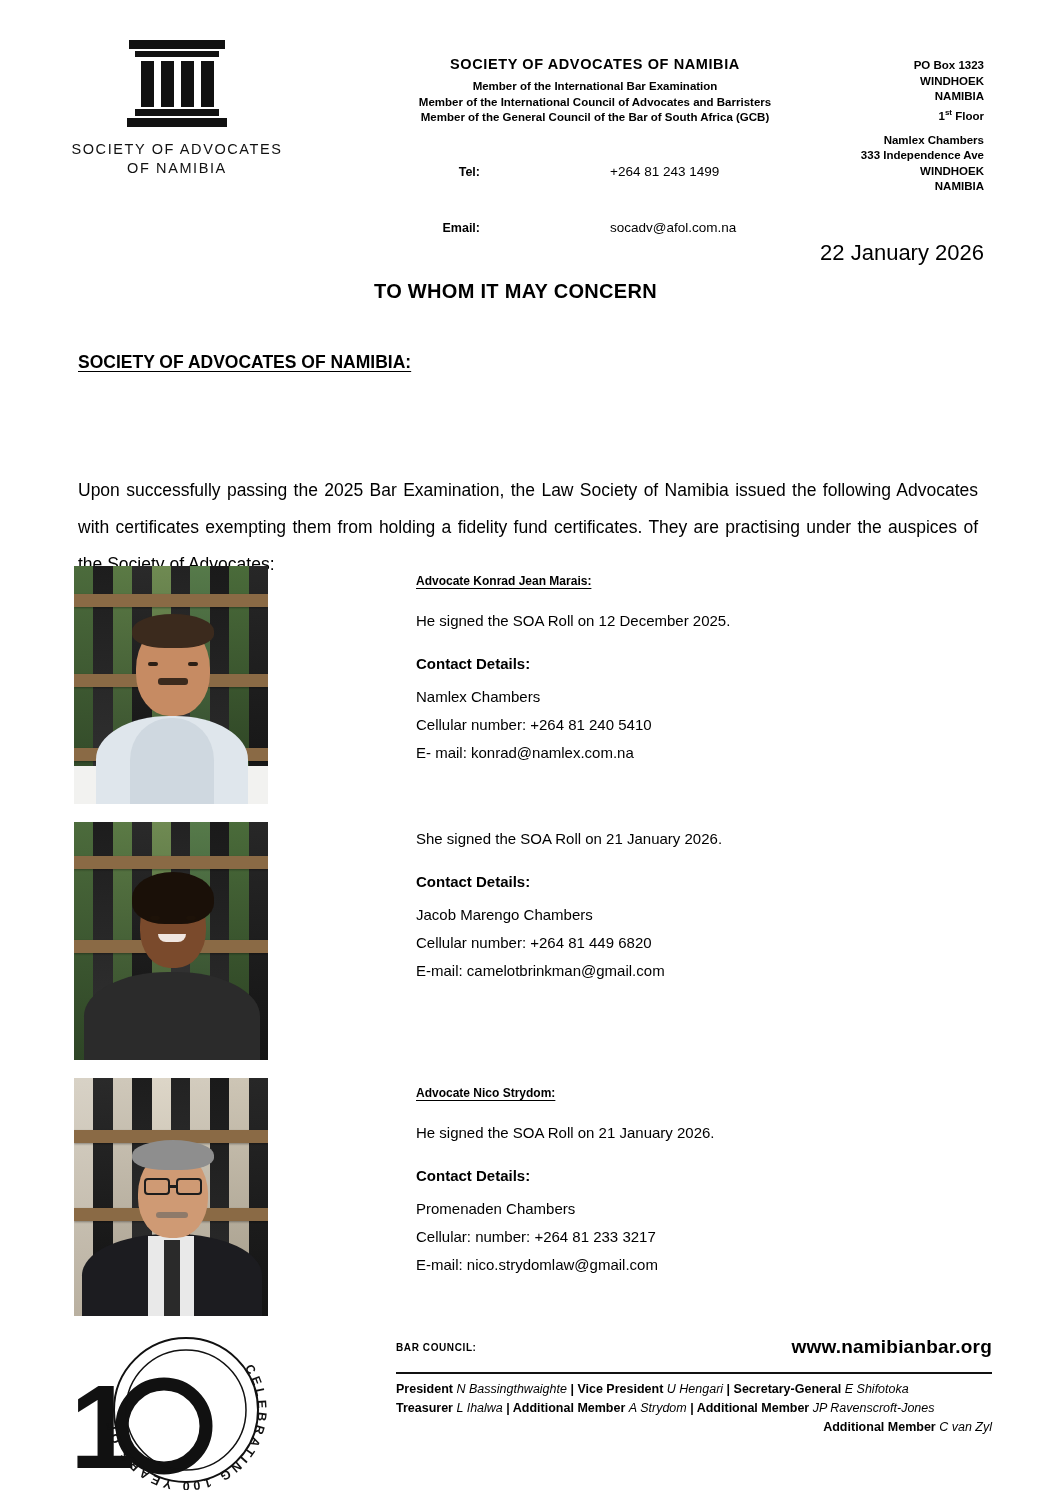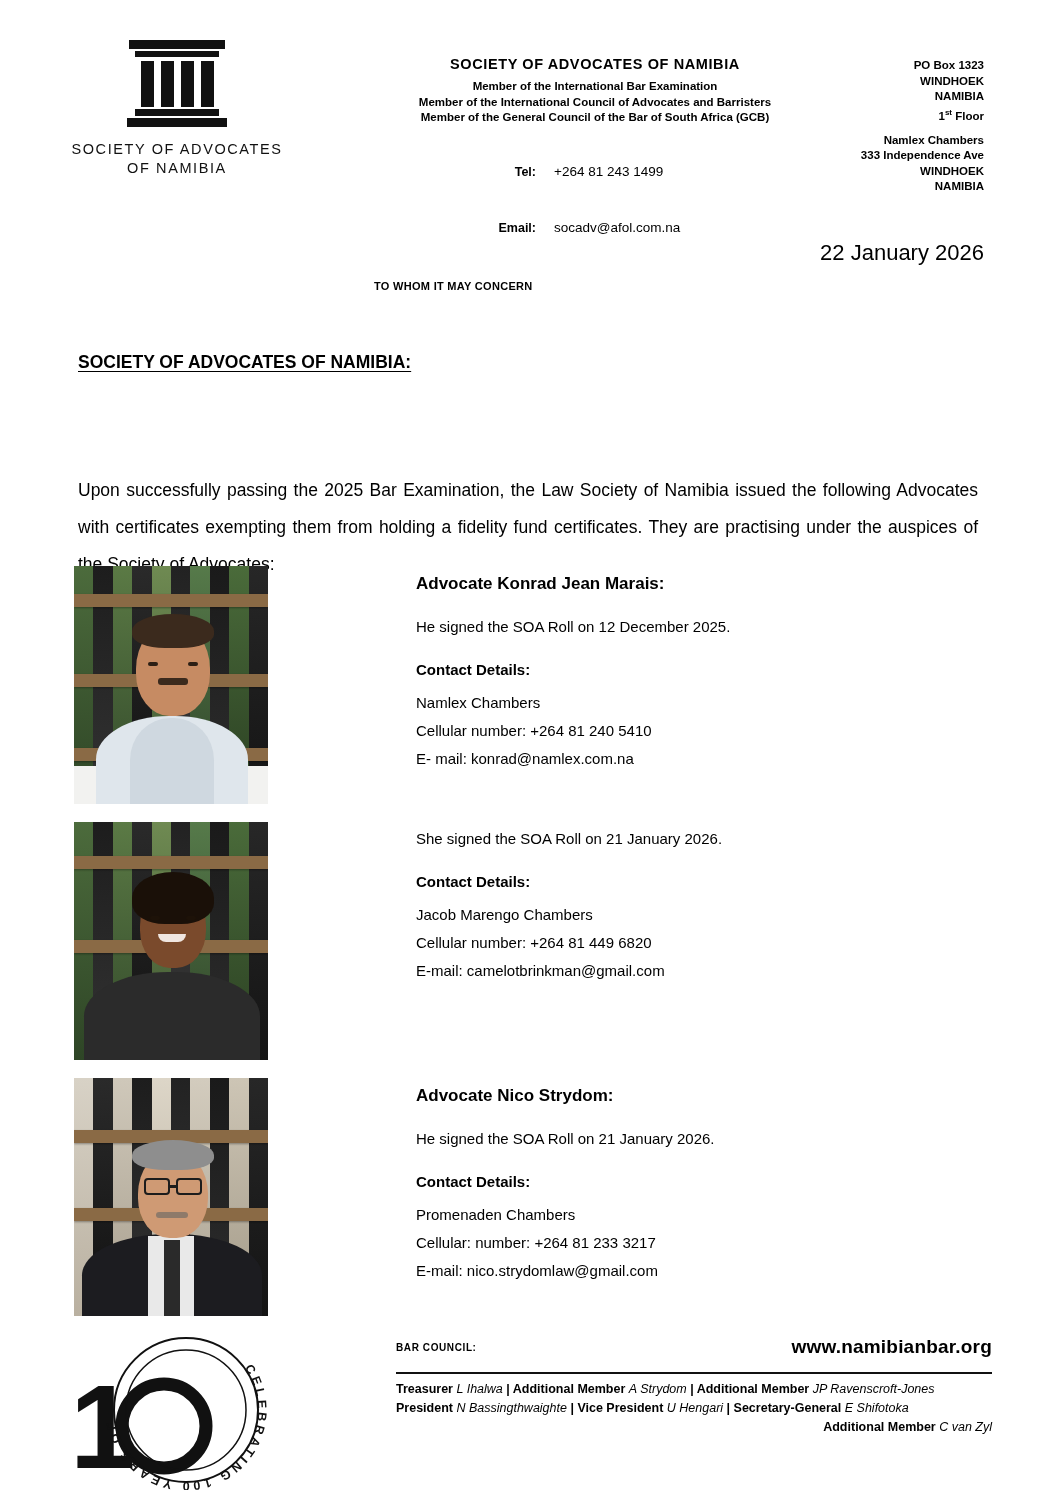--- a/index.html
+++ b/index.html
@@ -58,21 +58,21 @@
   .soc-sub {
     font-size: 11.5px;
     font-weight: bold;
     line-height: 15.5px;
   }
   .contact-table {
     margin-top: 12px;
     font-size: 13.5px;
     width: 100%;
   }
-  .contact-row { display: flex; justify-content: center; line-height: 20px; margin-top: 36px; }
+  .contact-row { display: flex; justify-content: space-between; line-height: 20px; margin-top: 36px; }
   .contact-label { width: 118px; text-align: right; font-weight: bold; font-size: 12.5px; padding-right: 18px; }
   .contact-value { width: 200px; text-align: left; }
   .addr-block {
     position: absolute;
     right: 70px;
     top: 58px;
     width: 190px;
     text-align: right;
     font-size: 11.5px;
     font-weight: bold;
@@ -85,21 +85,21 @@
   .date-line {
     position: absolute;
     right: 70px;
     top: 240px;
     font-size: 22px;
   }
   .to-whom {
     position: absolute;
     left: 374px;
     top: 280px;
-    font-size: 11px;
+    font-size: 20px;
     font-weight: bold;
     letter-spacing: 0.3px;
   }
   .soa-heading {
     position: absolute;
     left: 78px;
     top: 352px;
     font-size: 17.5px;
     font-weight: bold;
     text-decoration: underline;
@@ -123,22 +123,23 @@
   .photo {
     position: absolute;
     left: 74px;
     width: 194px;
     height: 238px;
     overflow: hidden;
     background: #cdc6bb;
   }
   .info { position: absolute; left: 416px; top: 8px; width: 600px; }
   .p-name {
-    font-size: 17px;
-    font-weight: bold;
+    font-size: 12px;
+    font-weight: bold;
+    text-decoration: underline;
     text-underline-offset: 3px;
     margin-bottom: 24px;
   }
   .p-signed { font-size: 15px; margin-bottom: 26px; }
   .p-cd { font-size: 15px; font-weight: bold; margin-bottom: 11px; }
   .p-line { font-size: 15px; line-height: 28px; }
 
   
   .shelf { position: absolute; inset: 0; }
   .books { position: absolute; left: 0; top: 0; width: 100%; height: 100%; display: flex; }
@@ -368,37 +369,37 @@
       </text>
     </svg>
   </div>
 
   <div class="bar-council">BAR COUNCIL:</div>
   <div class="website">www.namibianbar.org</div>
   <div class="council-rule"></div>
 
   <div class="council-lines">
     <div class="l1">
+      <span>President</span>
+      <span class="it">N Bassingthwaighte</span>
+      <span>|</span>
+      <span>Vice President</span>
+      <span class="it">U Hengari</span>
+      <span>|</span>
+      <span>Secretary-General</span>
+      <span class="it">E Shifotoka</span>
+    </div>
+    <div class="l1">
       <span>Treasurer</span>
       <span class="it">L Ihalwa</span>
       <span>|</span>
       <span>Additional Member</span>
       <span class="it">A Strydom</span>
       <span>|</span>
       <span>Additional Member</span>
       <span class="it">JP Ravenscroft-Jones</span>
     </div>
-    <div class="l1">
-      <span>President</span>
-      <span class="it">N Bassingthwaighte</span>
-      <span>|</span>
-      <span>Vice President</span>
-      <span class="it">U Hengari</span>
-      <span>|</span>
-      <span>Secretary-General</span>
-      <span class="it">E Shifotoka</span>
-    </div>
     <div class="l3">
       <span>Additional Member</span>
       <span class="it">C van Zyl</span>
     </div>
   </div>
 </div>
 
 </body></html>

